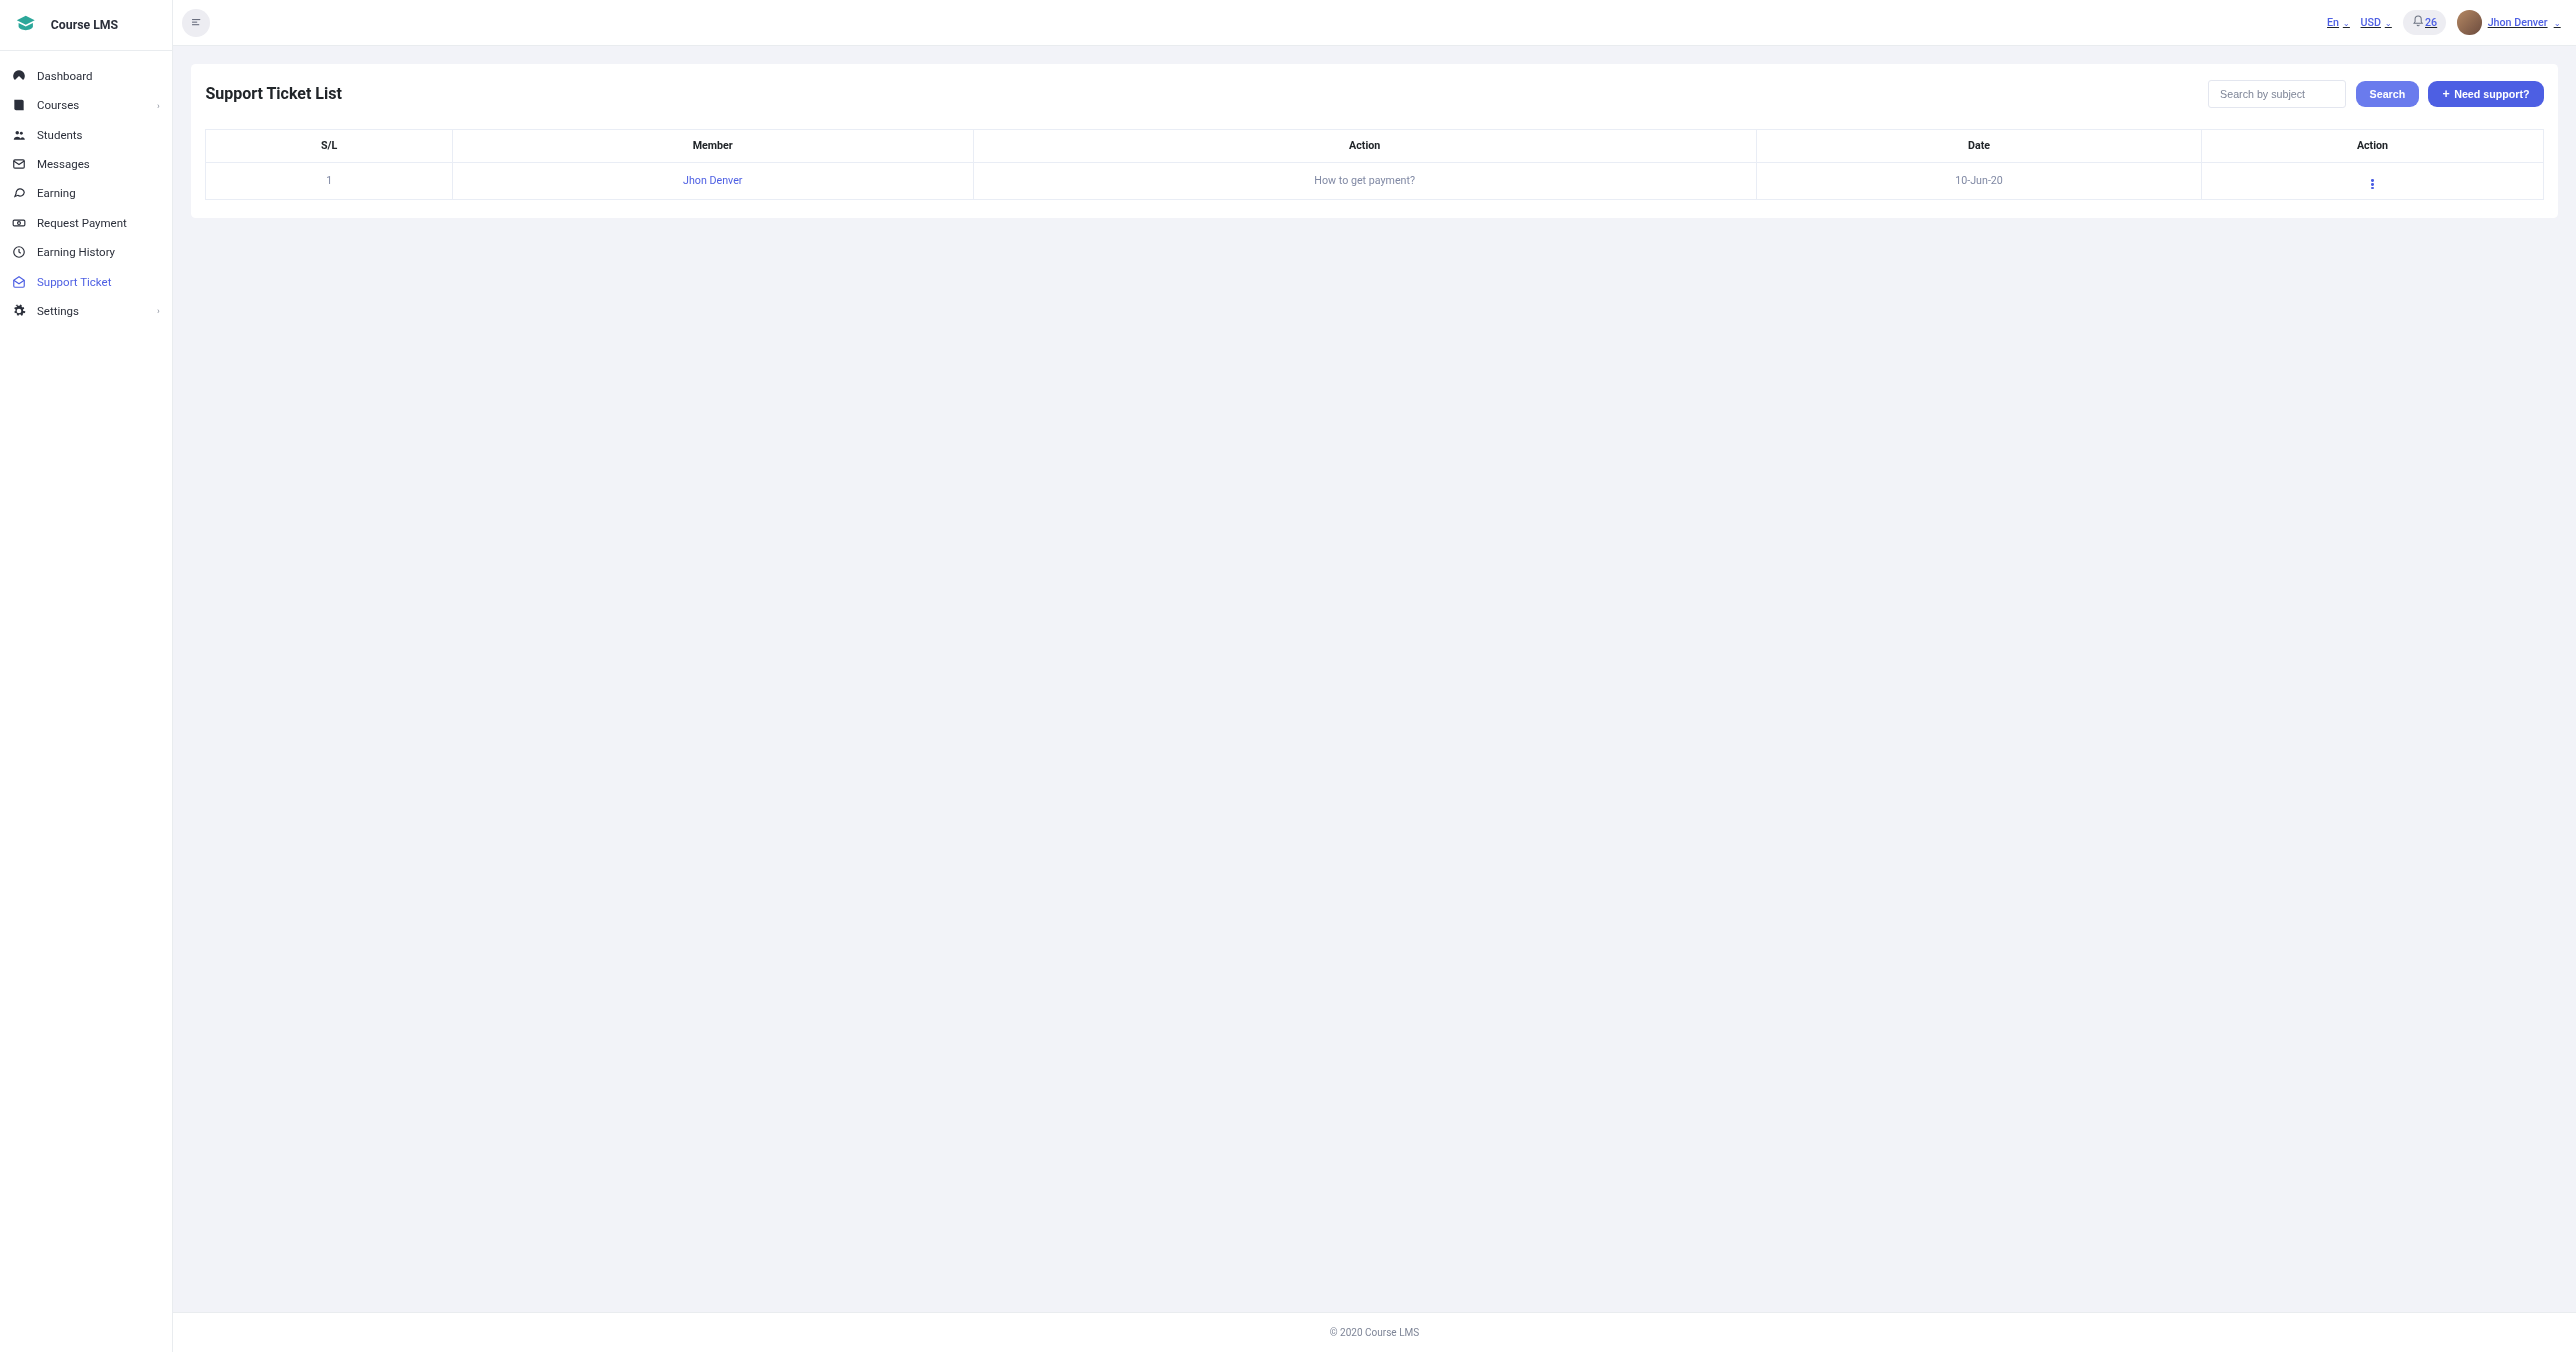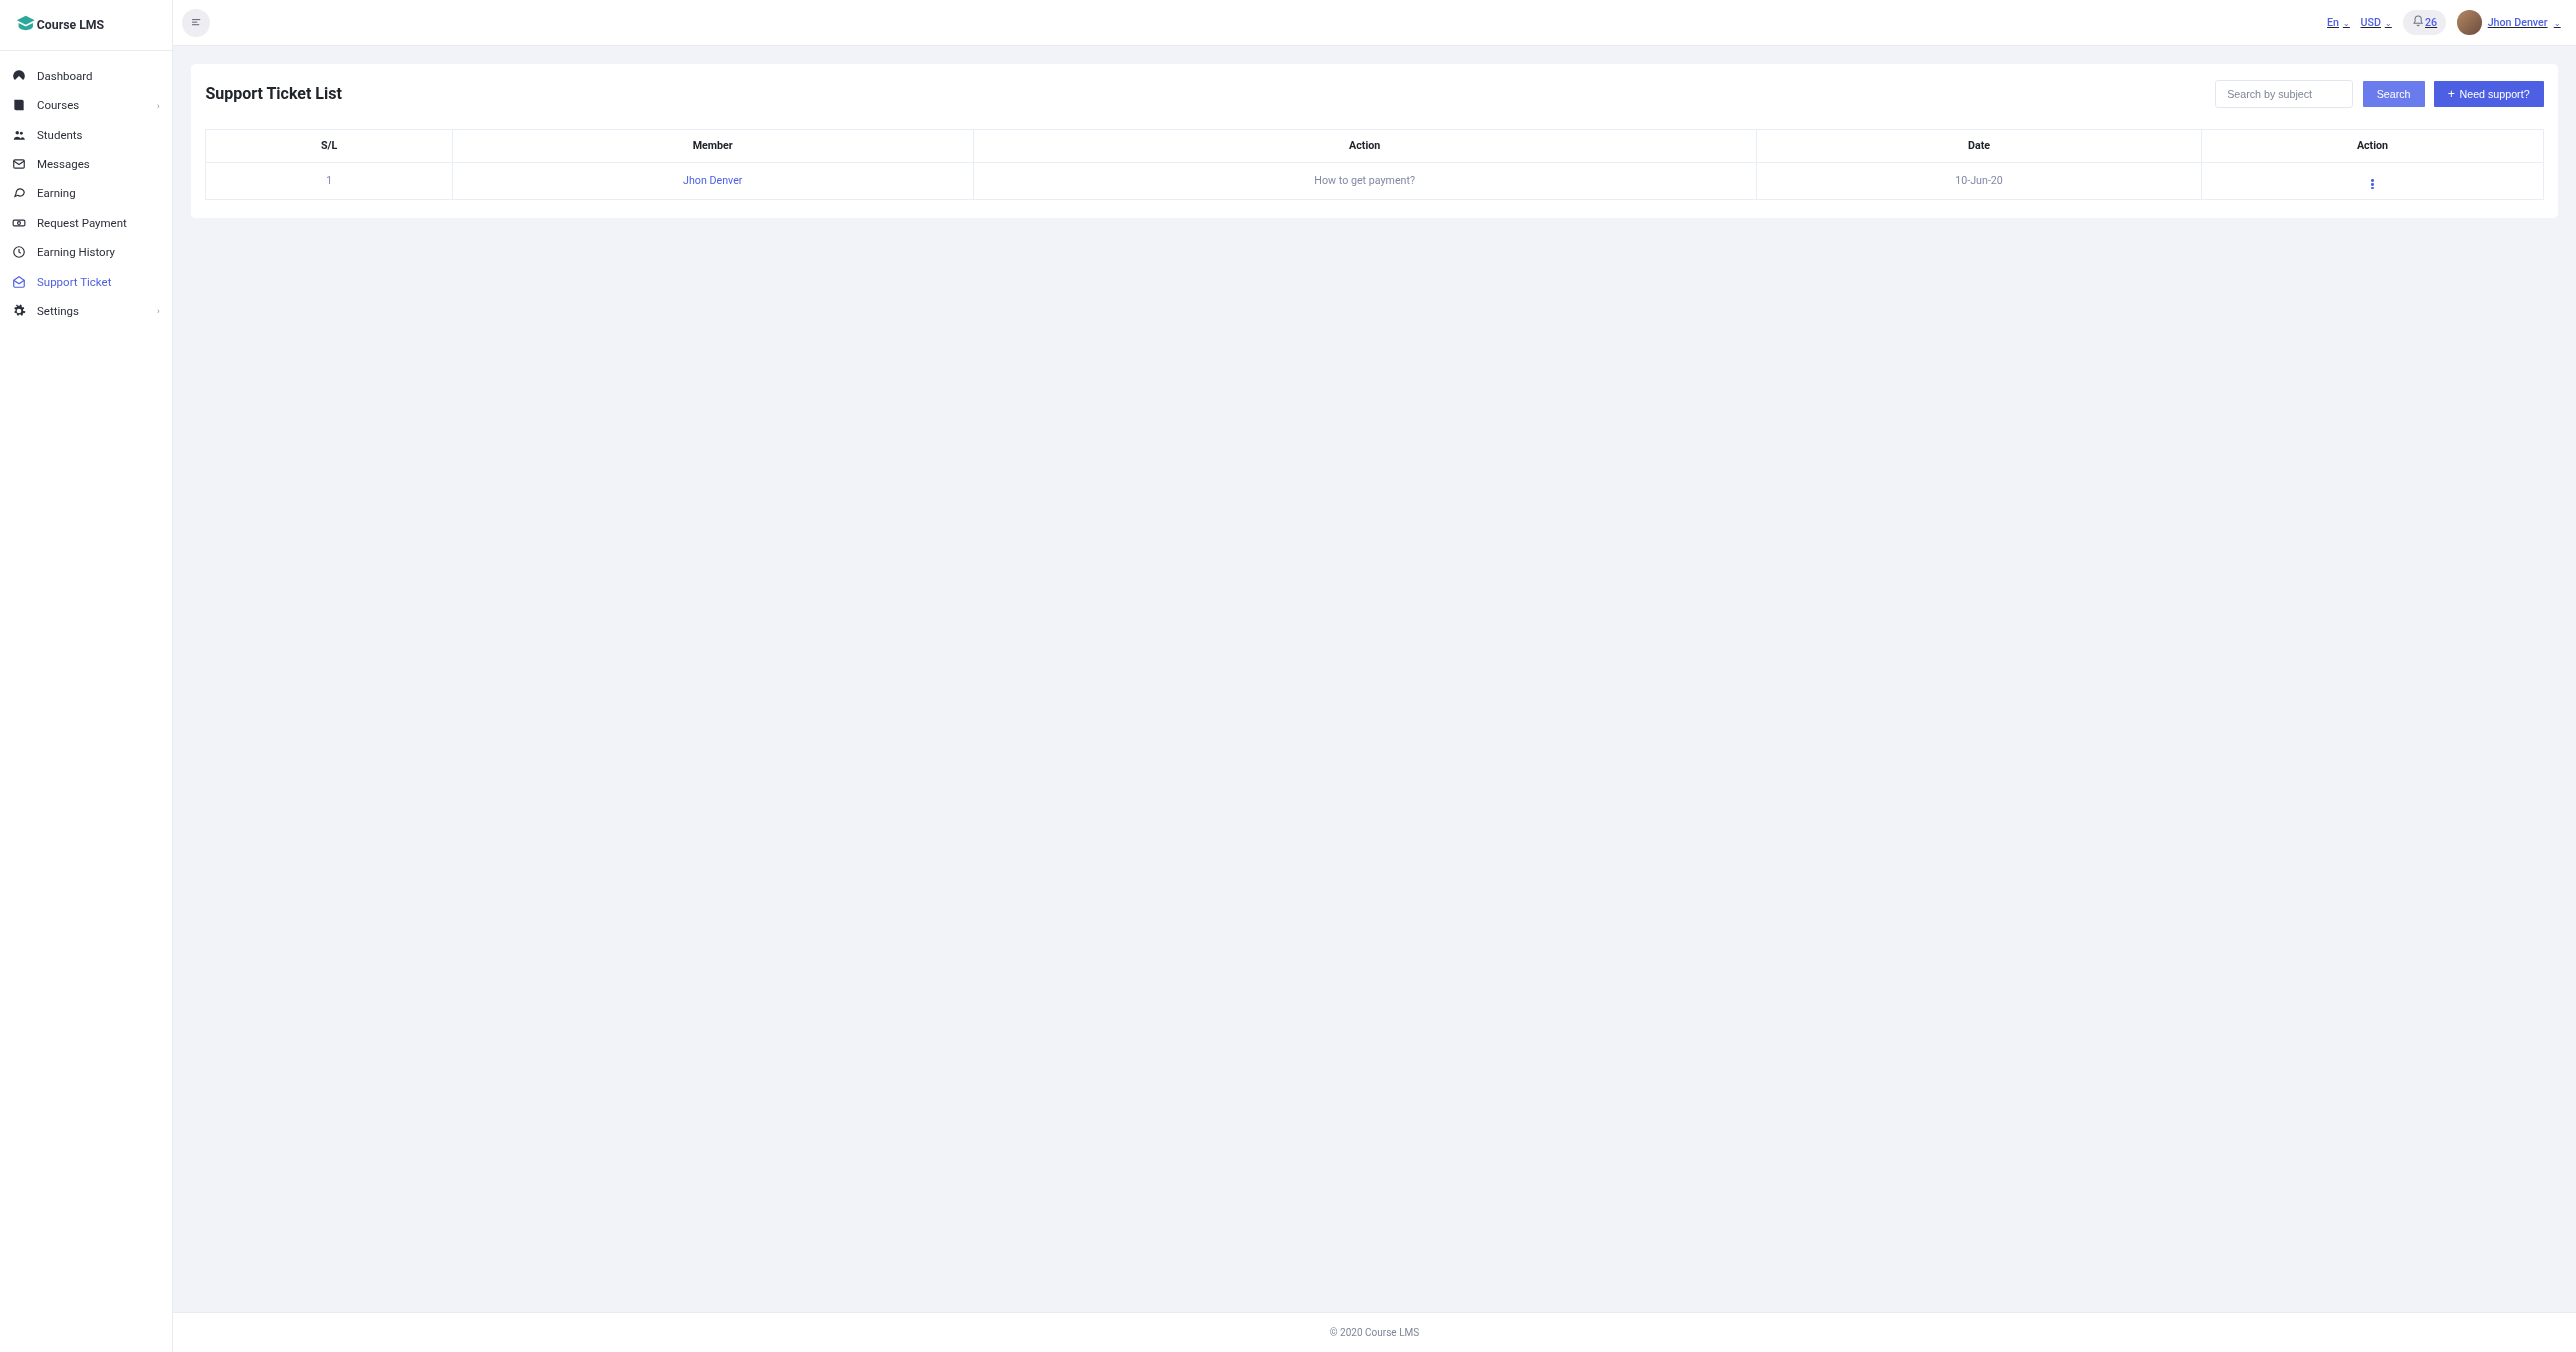--- a/index.html
+++ b/index.html
@@ -15,21 +15,21 @@
       background: #fff;
       border-right: 0.8px solid #e9ecef;
       display: flex;
       flex-direction: column;
     }
     .logo-wrap {
       padding: 14px 15.3px;
       border-bottom: 0.8px solid #e9ecef;
       display: flex;
       align-items: center;
-      gap: 0;
+      gap: 14px;
     }
     .logo-icon { width: 21.5px; height: 21.5px; color:#2ca79a; }
     .logo-text { font-weight: 700; color:#2b2f3a; font-size:12.3px; }
     .nav { padding: 10.7px 0; flex:1; }
     .nav-item {
       display: flex;
       align-items: center;
       padding: 7.7px 12.3px;
       gap: 10.7px;
       cursor: pointer;
@@ -79,22 +79,22 @@
     .card-title { font-weight:700; color:#212529; font-size:16px; }
     .spacer { flex:1; }
     .search-input {
       width:138px; padding:7px 10.7px;
       border:0.8px solid #e3e6ef; border-radius:3.1px;
       font-size:10.7px; color:#333; outline:none;
     }
     .search-input::placeholder { color:#7e8597; }
     .btn {
       display:inline-flex; align-items:center; gap:4.6px;
-      padding:7px 14px; border-radius:1px; border:none;
-      font-size:10.7px; font-weight:400; cursor:pointer;
+      padding:7px 14px; border-radius:9px; border:none;
+      font-size:10.7px; font-weight:700; cursor:pointer;
       color:#fff;
     }
     .btn-secondary { background:#6a7bed; }
     .btn-primary { background:#4d5fe3; }
     .btn .plus { font-size:12.3px; line-height:1; }
     .table { width:100%; border-collapse:collapse; }
     .table th, .table td {
       border:0.8px solid #e9edf5; padding:9.2px 10.7px; text-align:center;
     }
     .table th { font-weight:700; color:#212529; font-size:10.7px; }

